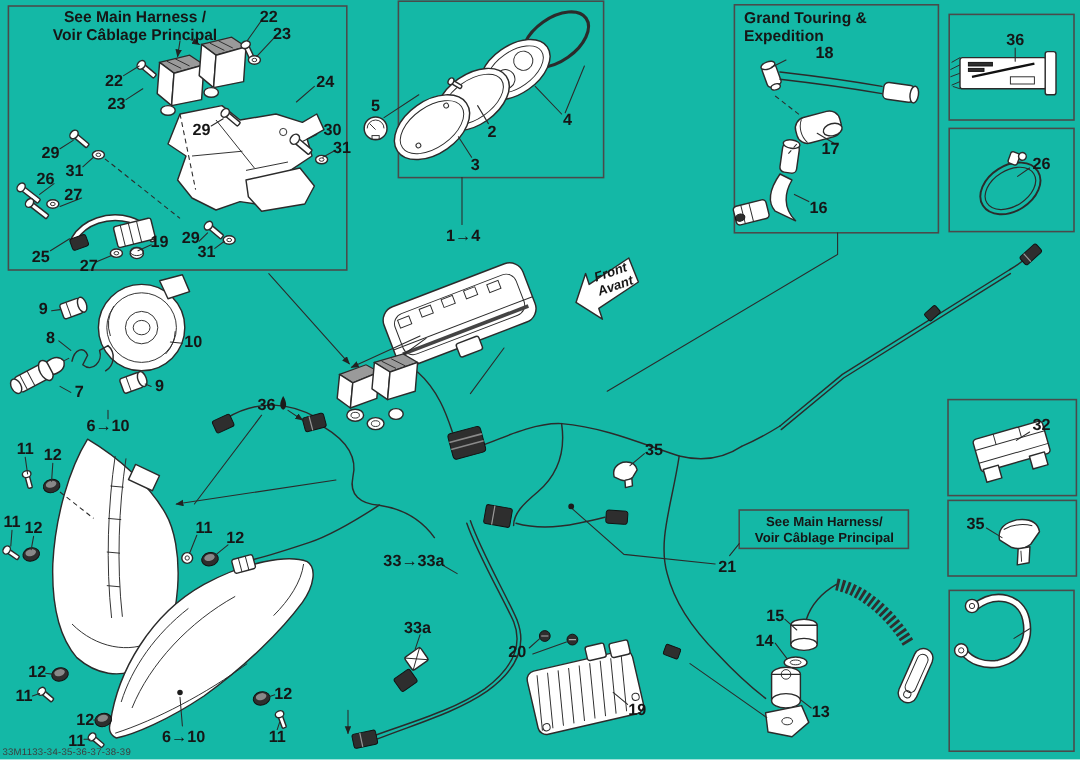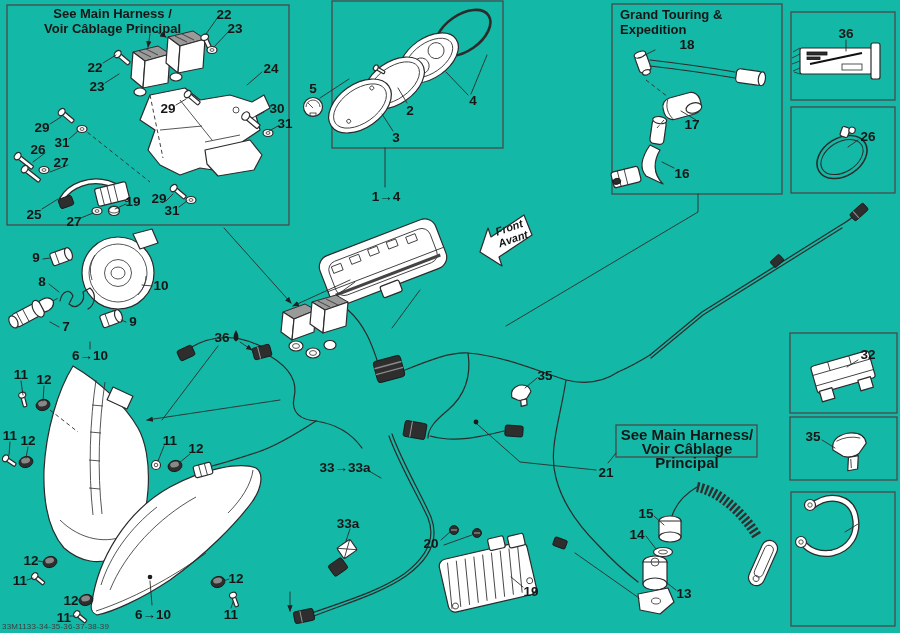--- a/index.html
+++ b/index.html
@@ -4,21 +4,21 @@
 <style>
   html,body{margin:0;padding:0;background:#fff;}
   #stage{position:relative;width:900px;height:633px;background:#14b8a6;overflow:hidden;
          font-family:"Liberation Sans",sans-serif;}
   #art{position:absolute;left:0;top:0;}
   .callout{position:absolute;transform:translate(-50%,-50%);
            font:700 13.5px "Liberation Sans",sans-serif;color:#161616;white-space:nowrap;}
   .note{position:absolute;font:700 13px/15px "Liberation Sans",sans-serif;color:#161616;}
   .note span{display:block;}
   .center{text-align:center;}
-  .small{font-size:15px;line-height:14px;}
+  .small{font-size:11px;line-height:14px;}
   .front-note{position:absolute;transform:rotate(-19deg);font:italic 700 11px/12px "Liberation Sans",sans-serif;
               color:#161616;text-align:center;}
   .partnum{position:absolute;font:400 8px "Liberation Sans",sans-serif;color:#3d3d3d;letter-spacing:0.2px;}
   
   .box{fill:none;stroke:#4a4a4a;stroke-width:1.3;}
   .ln{stroke:#2b2b2b;stroke-width:1.2;fill:none;stroke-linecap:round;stroke-linejoin:round;}
   .ld{stroke:#2b2b2b;stroke-width:0.9;fill:none;stroke-linecap:round;}
   .dash{stroke:#2b2b2b;stroke-width:0.9;fill:none;stroke-dasharray:4 3;}
   .part{stroke:#2b2b2b;stroke-width:1.2;fill:#fff;stroke-linejoin:round;}
   .thin{stroke:#2b2b2b;stroke-width:0.8;fill:none;}

